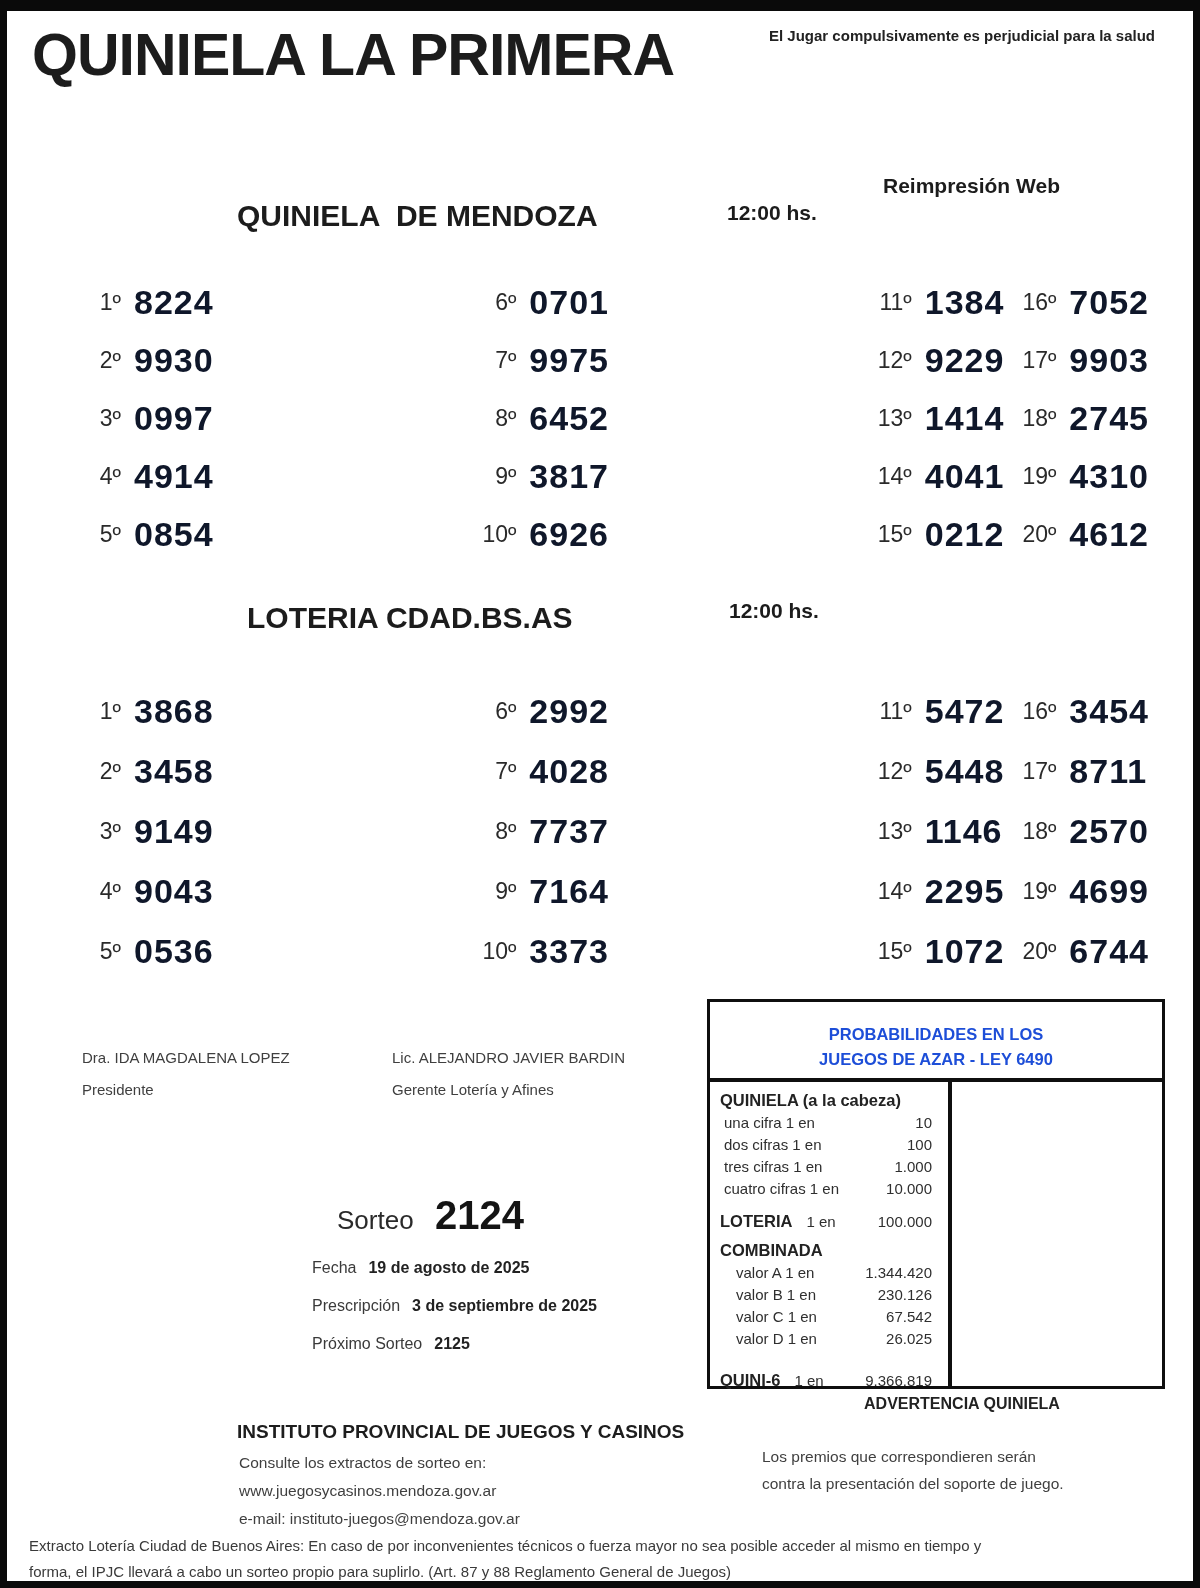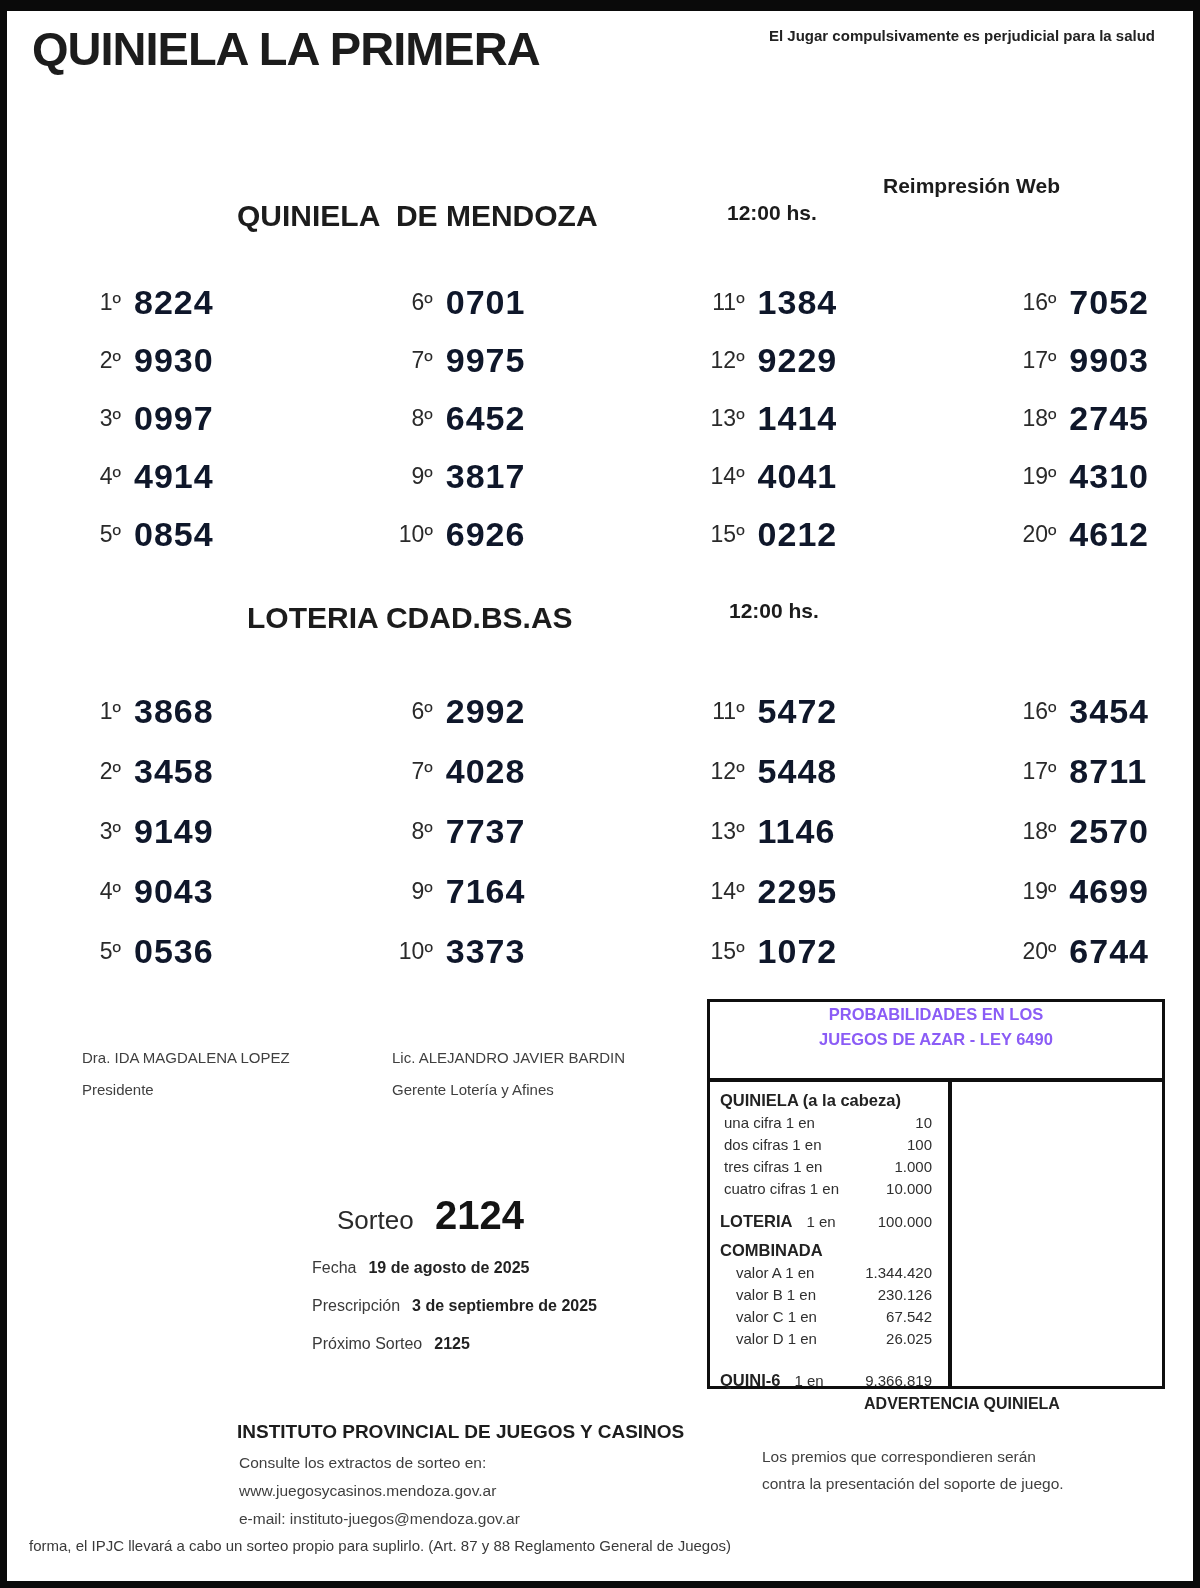--- a/index.html
+++ b/index.html
@@ -10,43 +10,43 @@
     border:7px solid #0a0a0a;
     border-top-width:11px;
     box-sizing:border-box;
     font-family:"Liberation Sans","DejaVu Sans",sans-serif;
     color:#1c1c1c;
     overflow:hidden;
   }
   .abs{position:absolute;}
 
   
-  .main-title{left:25px;top:10px;font-size:47px;font-weight:700;letter-spacing:-1px;}
+  .main-title{left:25px;top:10px;font-size:59px;font-weight:700;letter-spacing:-1px;}
   .top-warning{right:38px;top:16px;font-size:15px;font-weight:700;color:#222;}
 
   
   .sec-title{font-size:30px;font-weight:700;white-space:pre;}
   .sec-time{font-size:21px;font-weight:700;}
   .reprint{left:876px;top:163px;font-size:21px;font-weight:700;}
 
   
-  .grid{display:grid;grid-template-columns:repeat(3,1fr);grid-auto-flow:column;width:1080px;}
+  .grid{display:grid;grid-template-columns:repeat(2,1fr);grid-auto-flow:column;width:1080px;}
   .grid-1{left:62px;top:262px;grid-template-rows:repeat(5,58px);}
   .grid-2{left:62px;top:670px;grid-template-rows:repeat(5,60px);}
   .res-cell{display:flex;align-items:center;}
   .pos{display:inline-block;width:52px;text-align:right;font-size:23px;color:#2a2a2a;}
   .num{font-size:34px;font-weight:700;margin-left:13px;color:#0f172a;letter-spacing:1px;}
 
   
   .sig-name{font-size:15px;color:#3f3f3f;}
   .sig-role{font-size:15px;color:#3f3f3f;}
 
   
   .prob-box{left:700px;top:988px;width:458px;height:390px;border:3px solid #0f0f0f;box-sizing:border-box;}
-  .prob-head{height:80px;border-bottom:4px solid #0f0f0f;text-align:center;font-weight:700;font-size:16.5px;box-sizing:border-box;line-height:25px;color:#8b5cf6;}
+  .prob-head{height:80px;border-bottom:4px solid #0f0f0f;text-align:center;font-weight:700;font-size:16.5px;padding-top:20px;box-sizing:border-box;line-height:25px;color:#1d4ed8;}
   .prob-body{display:flex;height:calc(100% - 80px);}
   .prob-left{width:242px;border-right:4px solid #0f0f0f;box-sizing:border-box;padding:6px 16px 0 10px;}
   .prob-right{flex:1;padding:72px 12px 0 14px;box-sizing:border-box;}
   .q-header{font-size:16.5px;font-weight:700;line-height:24px;color:#222;}
   .prob-row{display:flex;justify-content:space-between;font-size:15px;line-height:22px;color:#2f2f2f;}
   .prob-row .plabel{padding-left:4px;}
   .combi-rows .plabel{padding-left:16px;}
   .big-row{display:flex;align-items:baseline;font-size:15px;color:#2f2f2f;}
   .big-row .big-name{font-weight:700;font-size:16.5px;color:#222;}
   .big-row .big-mid{margin-left:14px;}
@@ -338,16 +338,17 @@
   <div class="abs inst-line" style="top:1471px;">www.juegosycasinos.mendoza.gov.ar</div>
   <div class="abs inst-line" style="top:1499px;">e-mail:  instituto-juegos@mendoza.gov.ar</div>
 
   <div class="abs adv-title">ADVERTENCIA QUINIELA</div>
   <div class="abs adv-lines" id="adv-lines">
       <div>Los premios que correspondieren serán</div>
       <div>contra la presentación del soporte de juego.</div>
     </div>
 
   <div class="abs footer">
+    <div>Extracto Lotería Ciudad de Buenos Aires: En caso de por inconvenientes técnicos o fuerza mayor no sea posible acceder al mismo en tiempo y</div>
     <div>forma, el IPJC llevará a cabo un sorteo propio para suplirlo. (Art. 87 y 88 Reglamento General de Juegos)</div>
   </div>
 
 </div>
 
 </body></html>

